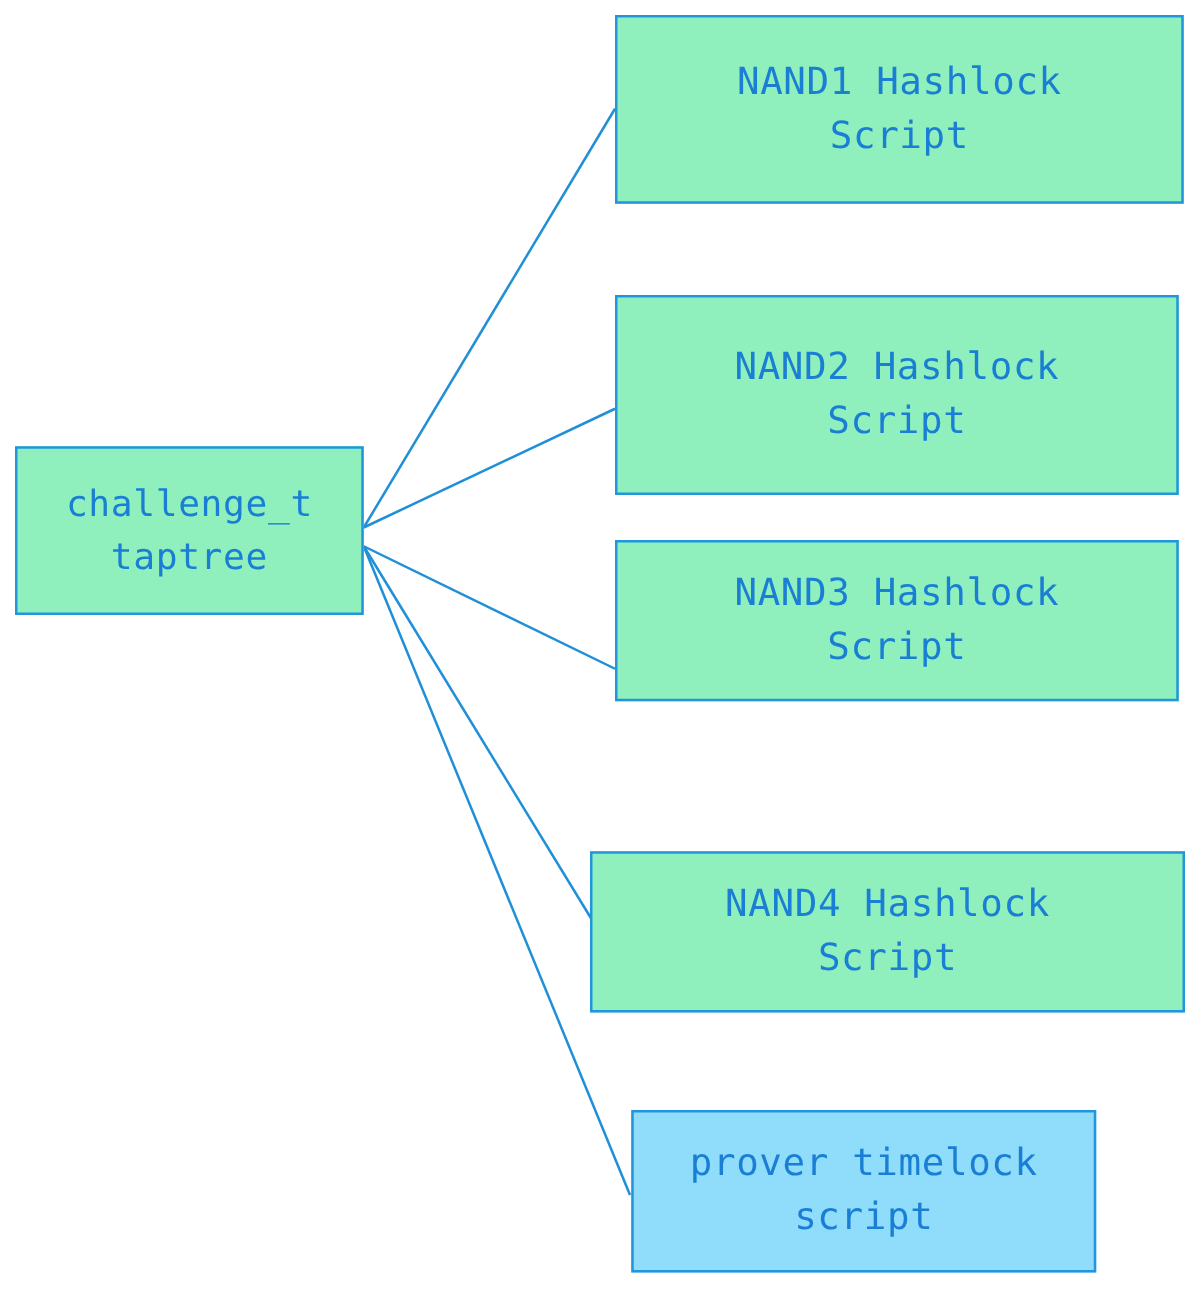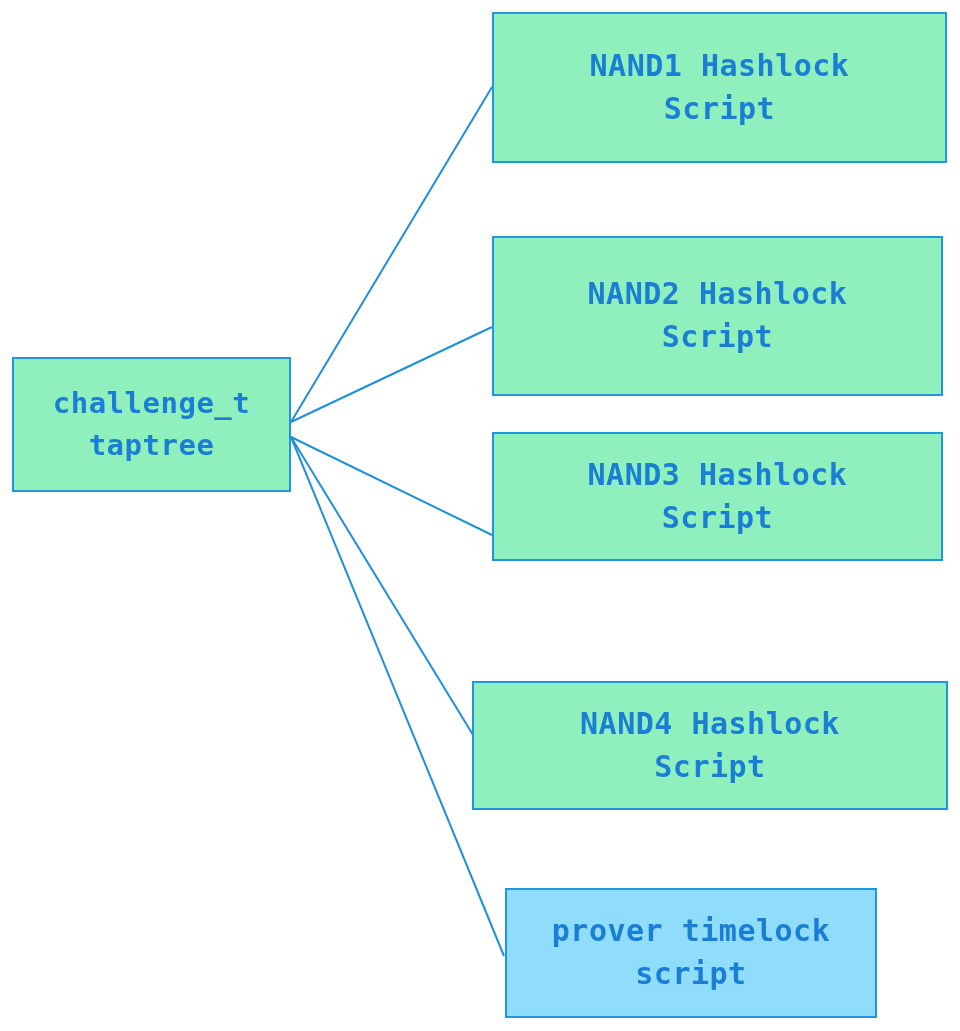--- a/index.html
+++ b/index.html
@@ -28,21 +28,21 @@
   }
   .node {
     position: absolute;
     box-sizing: border-box;
     display: flex;
     align-items: center;
     justify-content: center;
     text-align: center;
     border: 2px solid #2196dd;
     font-family: "DejaVu Sans Mono", "Liberation Mono", monospace;
-    font-weight: bold;
+    font-weight: normal;
     font-size: 30px;
     line-height: 1.42;
     letter-spacing: 0.5px;
     color: #1a7fd4;
     white-space: pre-line;
     padding: 0 10px;
   }
   .node-green {
     background: #90f0bd;
   }

